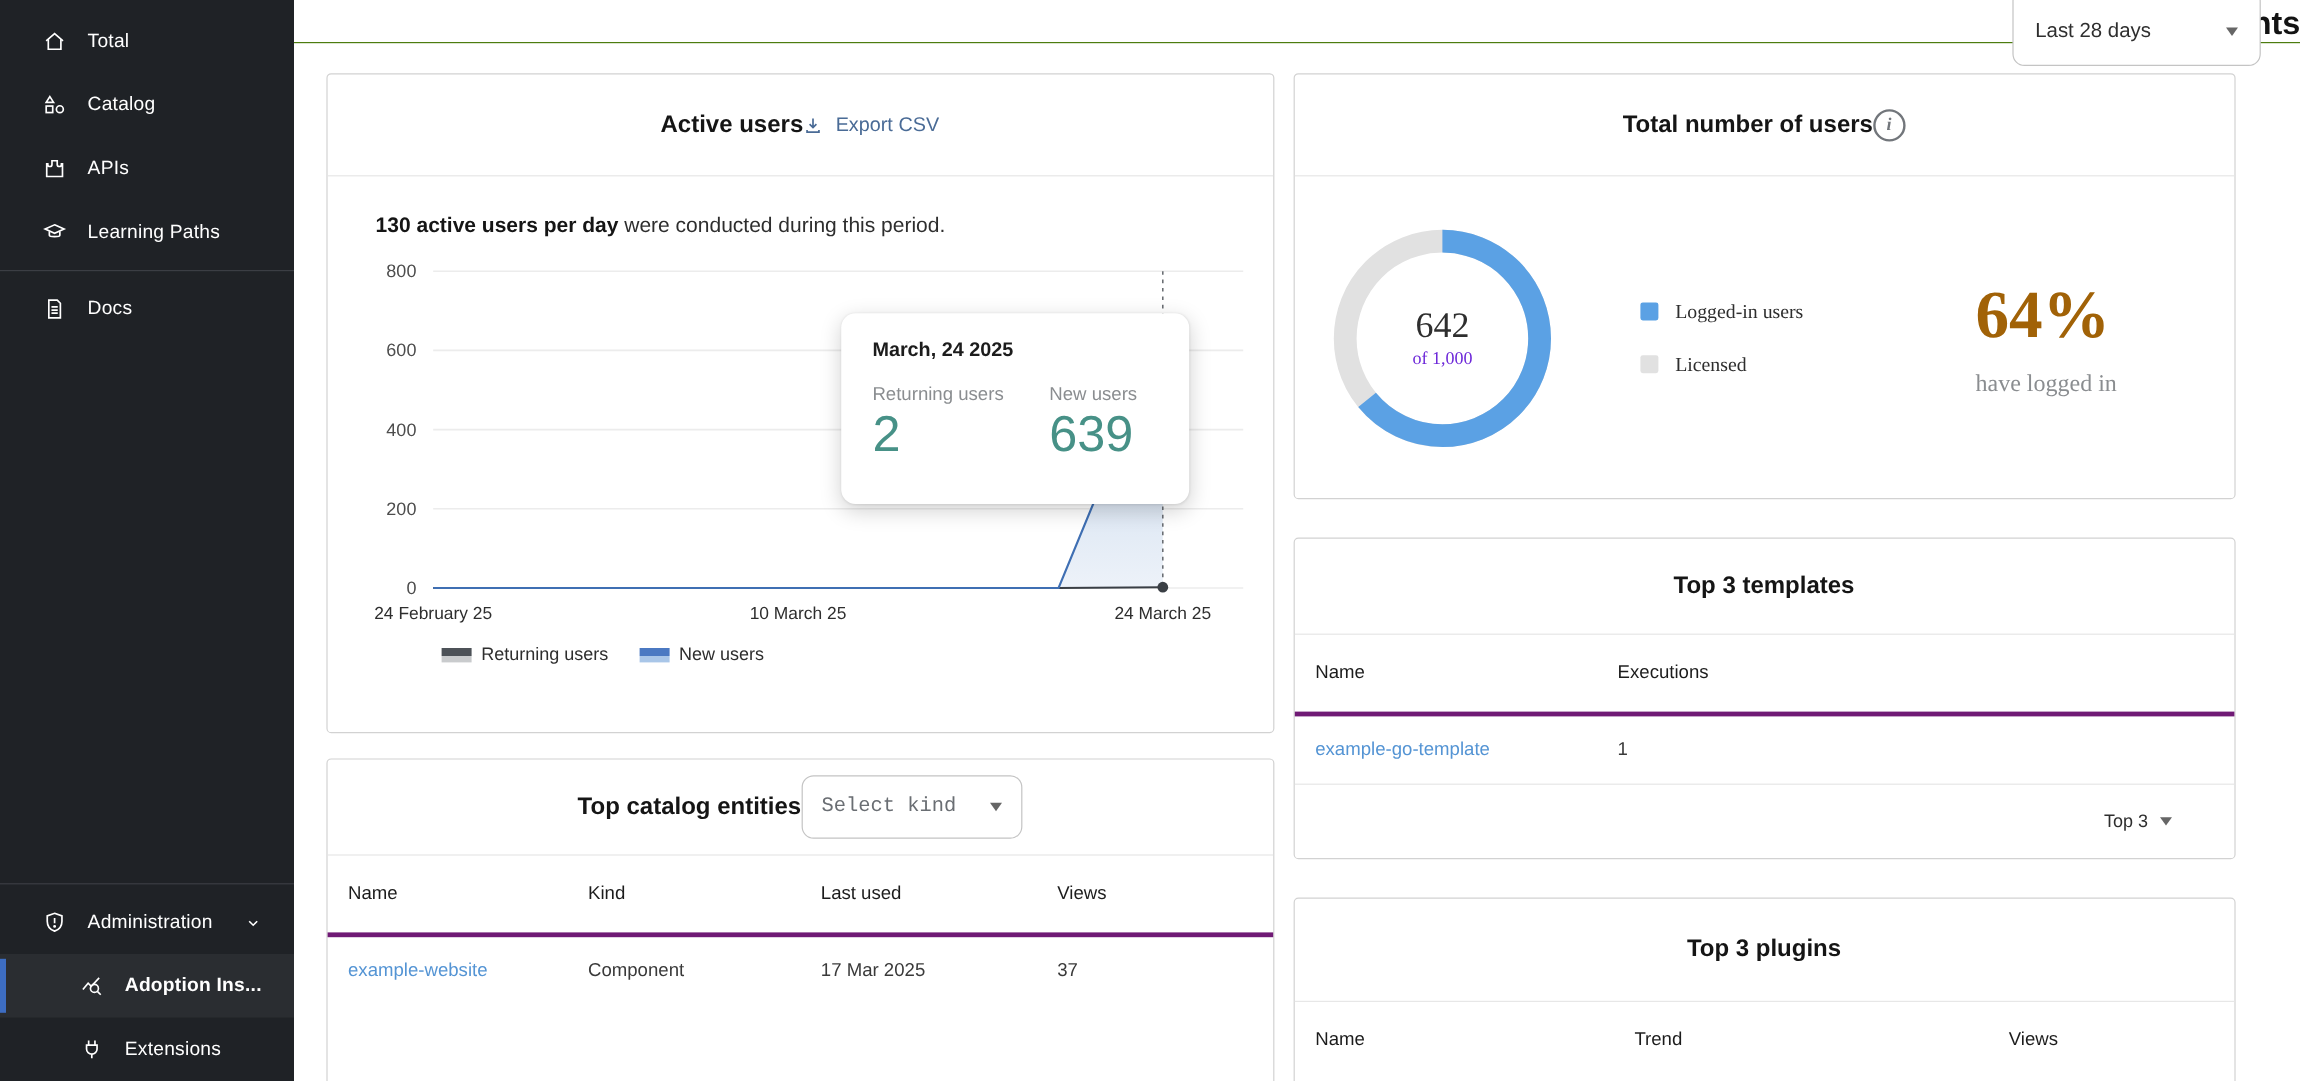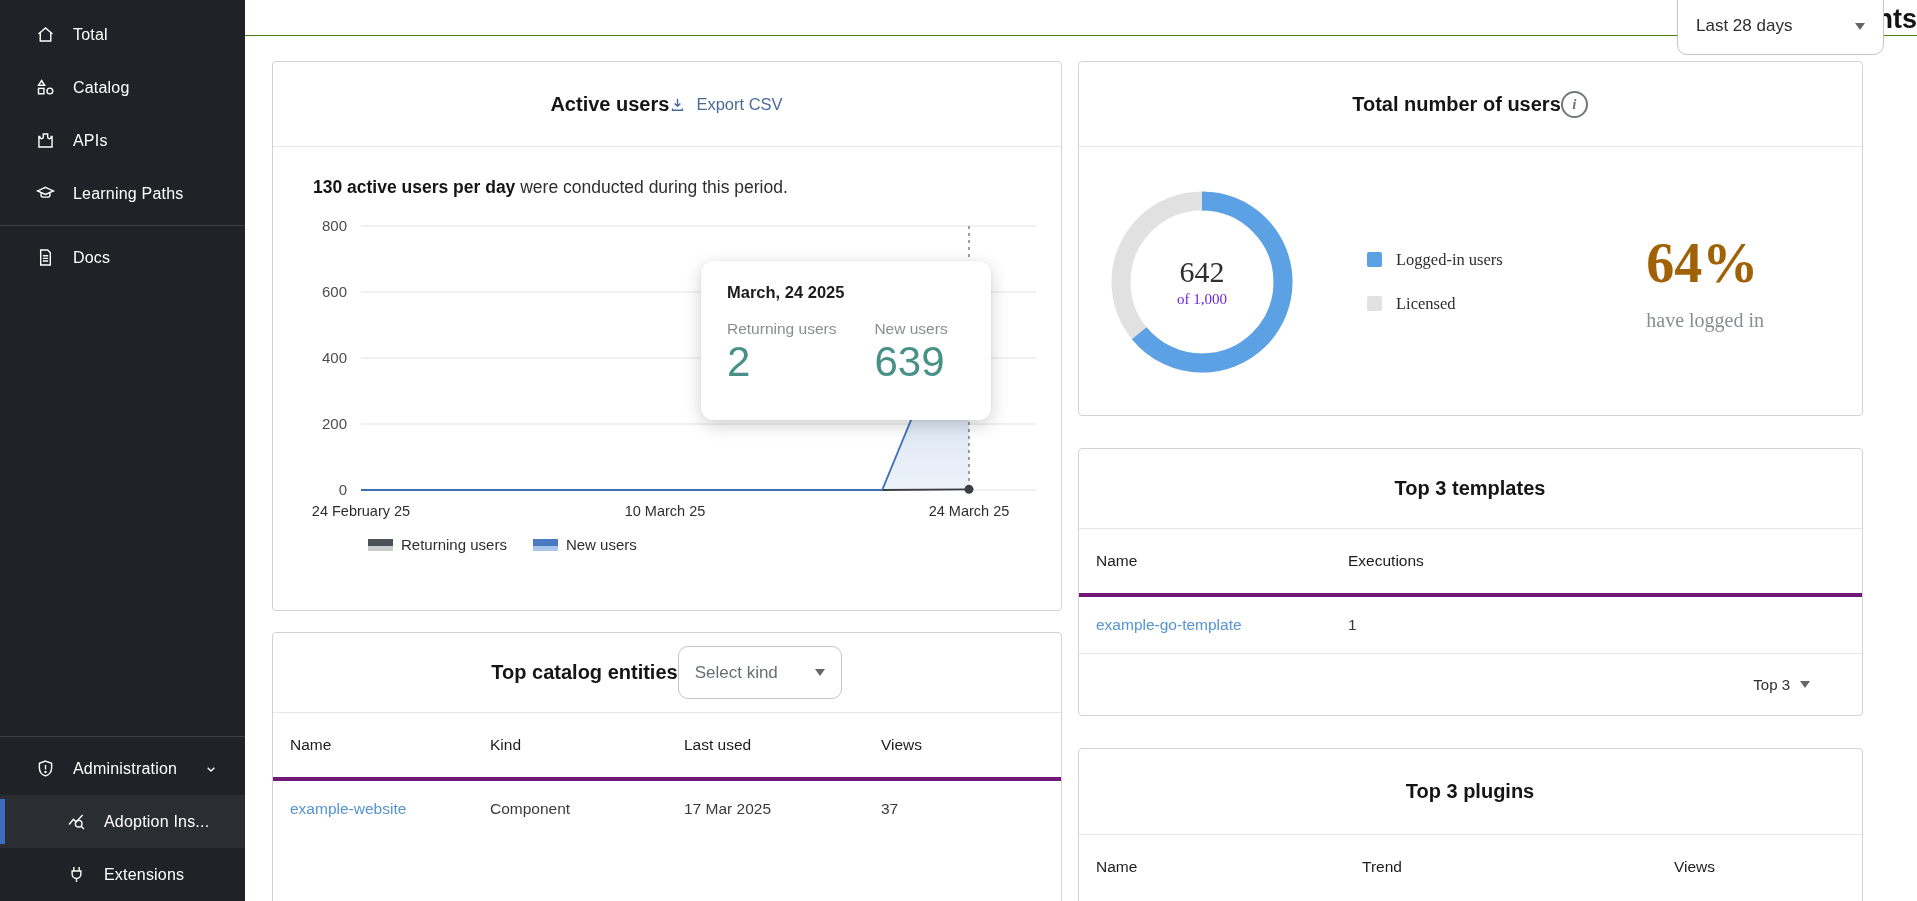--- a/index.html
+++ b/index.html
@@ -9,21 +9,21 @@
 
   
   .sidebar { width:245px; min-width:245px; height:901px; background:#1f2226; color:#fff;
     display:flex; flex-direction:column; padding-top:8px; }
   .side-item { height:53px; display:flex; align-items:center; gap:17px;
     padding-left:35px; font-size:16px; font-weight:500; letter-spacing:.2px; cursor:pointer; position:relative; }
   .side-item svg { flex:0 0 auto; }
   .side-divider { height:1px; background:#3b3e44; margin:5px 0; }
   .side-spacer { flex:1; }
   .side-sub { padding-left:66px; font-size:16px; }
-  .side-sub.active { background:rgba(255,255,255,0.05); }
+  .side-sub.active { background:rgba(255,255,255,0.05);font-weight:bold; }
   .active-bar { position:absolute; left:0; top:4px; bottom:4px; width:5px; background:#3d6dc2; }
   .chev-wrap { margin-left:auto; margin-right:26px; display:flex; }
 
   
   .main { flex:1; display:flex; flex-direction:column; background:#fff; }
   .main-header { height:72px; border-bottom:1px solid #4d7c0f; position:relative;
     display:flex; align-items:flex-start; padding:4px 0 0 27px;justify-content:flex-end; }
   .page-title { font-size:27px; font-weight:700; color:#131313; }
   .range-select { position:absolute; right:33px; top:-9px; width:207px; height:64px;
     border:1px solid #c4c4c4; border-radius:10px; background:#fff; display:flex;
@@ -85,23 +85,23 @@
   .tbl-td { font-size:15.5px; color:#3a3a3a; }
   .tbl-td.link { color:#5494d4; cursor:pointer; }
 
   .card-templates { height:268px; display:flex; flex-direction:column; }
   .card-templates .card-header { height:80px; }
   .tbl-footer { border-top:1px solid #e7e7e7; flex:1; display:flex; align-items:center;
     justify-content:flex-end; padding-right:52px; gap:10px; font-size:15px; color:#2e2e2e; cursor:pointer; }
 
   .card-catalog { height:292px; }
   .card-catalog .card-header { height:80px; }
-  .kind-select { width:164px; height:53px; border:1px solid #c4c4c4; border-radius:10px;
+  .kind-select { width:184px; height:53px; border:1px solid #c4c4c4; border-radius:10px;
     background:#fff; display:flex; align-items:center; justify-content:space-between;
-    padding:0 16px; font-size:17px; color:#6a6e73; cursor:pointer; }
+    padding:0 16px; font-size:17px; color:#6a6e73; cursor:pointer;font-family:Liberation Mono, monospace; }
 
   .card-plugins { height:240px; }
   .card-plugins .card-header { height:86px; }
 
   .tri { width:0; height:0; border-left:5.5px solid transparent; border-right:5.5px solid transparent;
     border-top:7px solid #666; display:inline-block; }
 </style>
 </head>
 <body>
 

